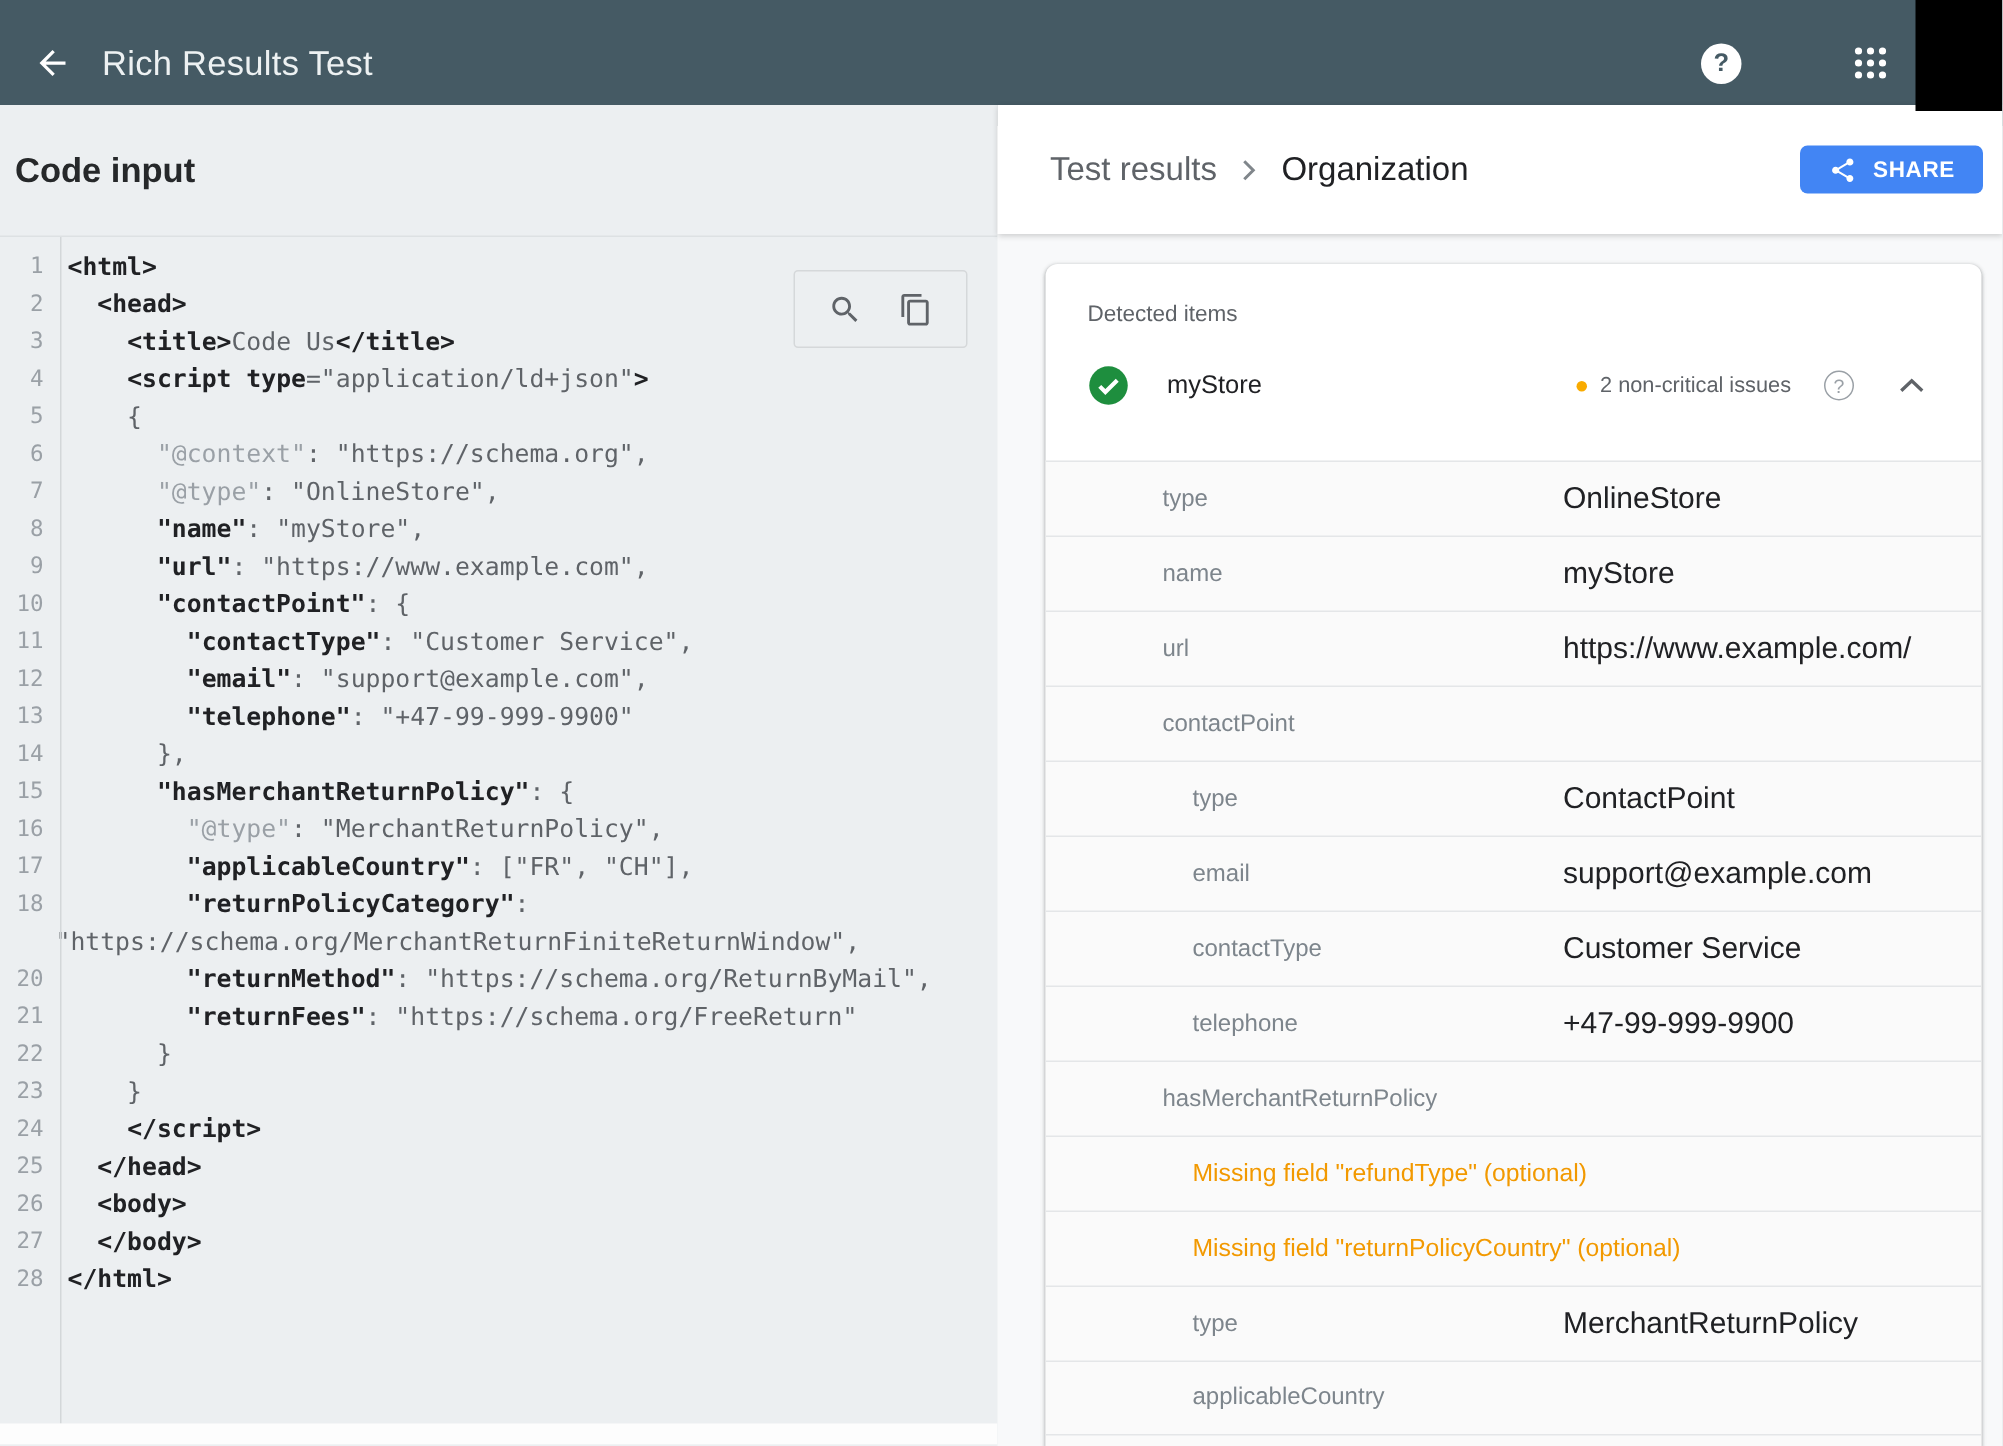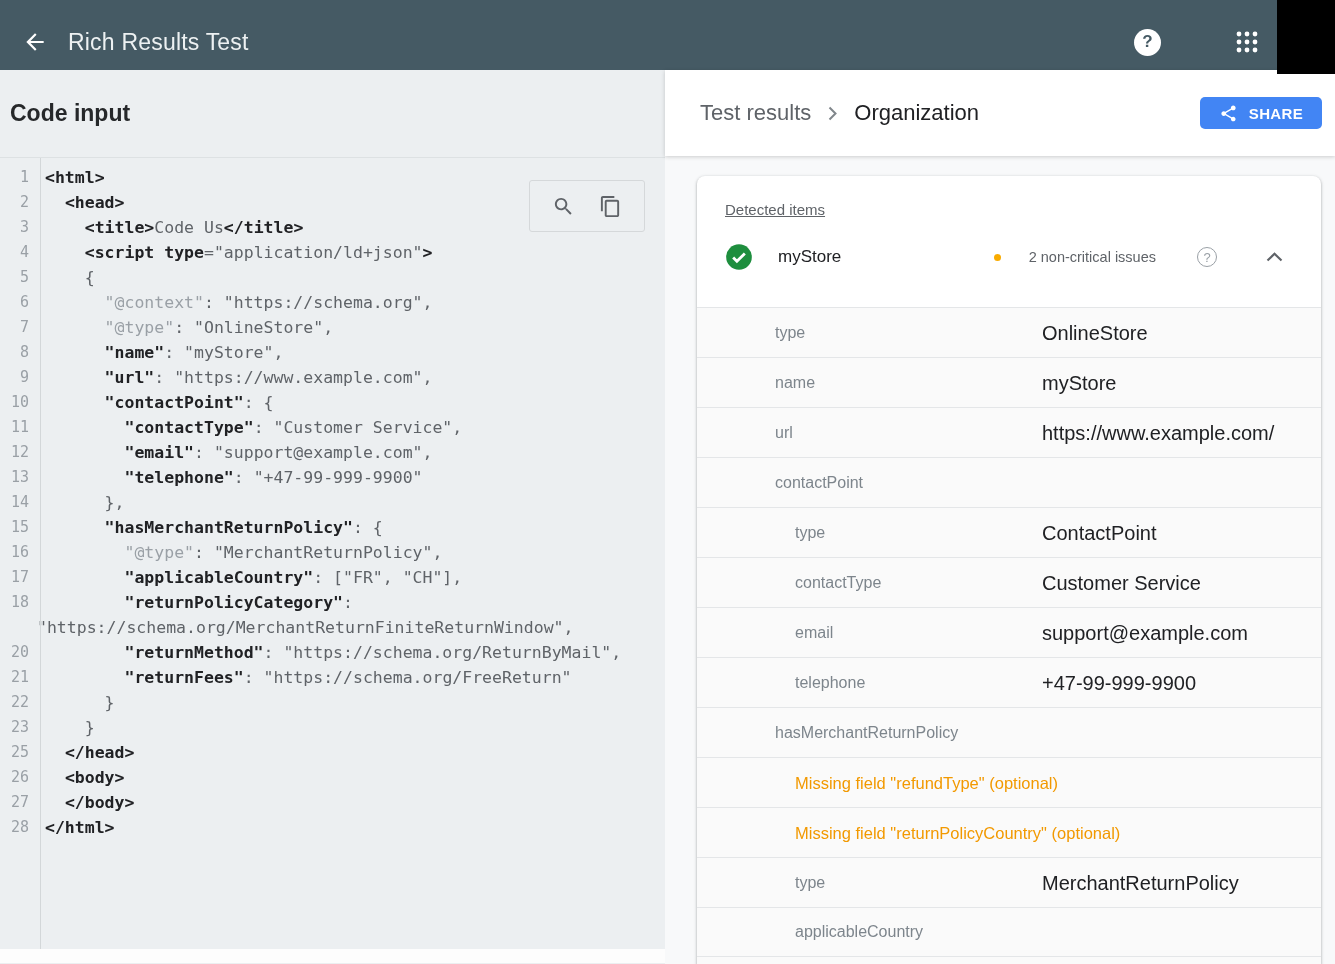--- a/index.html
+++ b/index.html
@@ -64,24 +64,24 @@
     gap:11px; font-size:15px; font-weight:700; letter-spacing:.4px; cursor:pointer;
     font-family:"Liberation Sans", sans-serif;
   }
   .results-body { height:808px; padding:20px 14px 0 32px; }
   .card {
     background:#fff; border-radius:8px 8px 0 0; height:100%; overflow:hidden;
     box-shadow:0 1px 2px rgba(60,64,67,.3), 0 1px 3px 1px rgba(60,64,67,.15);
     display:flex; flex-direction:column;
   }
   .card-header { height:131px; padding:25px 38px 0 28px; }
-  .detected-label { font-size:15px; color:#5f6368;text-decoration:underline; }
+  .detected-label { font-size:15px; color:#5f6368; }
   .entity-row { display:flex; align-items:center; margin-top:25px; }
   .entity-name { font-size:17px; color:#202124; margin-left:25px; }
-  .issues { margin-left:auto; display:flex; align-items:center;gap:19px; }
+  .issues { margin-left:auto; display:flex; align-items:center; }
   .issue-dot { width:7px; height:7px; border-radius:50%; background:#f9ab00; margin-right:9px; }
   .issues-text { font-size:14.5px; color:#5f6368; }
   .help-circle {
     margin-left:22px; width:20px; height:20px; border:1.5px solid #9aa0a6; border-radius:50%;
     color:#9aa0a6; font-size:13px; font-weight:500;
     display:flex; align-items:center; justify-content:center; cursor:pointer;
   }
   .collapse-btn { margin-left:30px; display:flex; cursor:pointer; }
   .prop-table { flex:1; background:#fafafa; }
   .prop-row { position:relative; height:50px; border-top:1px solid #e4e6e8; }
@@ -149,20 +149,21 @@
           <div class="code-line"><span class="ln">14</span><span class="code-text"><span class="seg-g">      },</span></span></div>
           <div class="code-line"><span class="ln">15</span><span class="code-text"><span class="seg-g">      </span><span class="seg-b">"hasMerchantReturnPolicy"</span><span class="seg-g">: {</span></span></div>
           <div class="code-line"><span class="ln">16</span><span class="code-text"><span class="seg-l">        "@type"</span><span class="seg-g">: "MerchantReturnPolicy",</span></span></div>
           <div class="code-line"><span class="ln">17</span><span class="code-text"><span class="seg-g">        </span><span class="seg-b">"applicableCountry"</span><span class="seg-g">: ["FR", "CH"],</span></span></div>
           <div class="code-line"><span class="ln">18</span><span class="code-text"><span class="seg-g">        </span><span class="seg-b">"returnPolicyCategory"</span><span class="seg-g">:</span></span></div>
           <div class="code-line wrap"><span class="ln"></span><span class="code-text"><span class="seg-g">"https://schema.org/MerchantReturnFiniteReturnWindow",</span></span></div>
           <div class="code-line"><span class="ln">20</span><span class="code-text"><span class="seg-g">        </span><span class="seg-b">"returnMethod"</span><span class="seg-g">: "https://schema.org/ReturnByMail",</span></span></div>
           <div class="code-line"><span class="ln">21</span><span class="code-text"><span class="seg-g">        </span><span class="seg-b">"returnFees"</span><span class="seg-g">: "https://schema.org/FreeReturn"</span></span></div>
           <div class="code-line"><span class="ln">22</span><span class="code-text"><span class="seg-g">      }</span></span></div>
           <div class="code-line"><span class="ln">23</span><span class="code-text"><span class="seg-g">    }</span></span></div>
+          <div class="code-line"><span class="ln">24</span><span class="code-text"><span class="seg-g">    </span><span class="seg-b">&lt;/script&gt;</span></span></div>
           <div class="code-line"><span class="ln">25</span><span class="code-text"><span class="seg-g">  </span><span class="seg-b">&lt;/head&gt;</span></span></div>
           <div class="code-line"><span class="ln">26</span><span class="code-text"><span class="seg-g">  </span><span class="seg-b">&lt;body&gt;</span></span></div>
           <div class="code-line"><span class="ln">27</span><span class="code-text"><span class="seg-g">  </span><span class="seg-b">&lt;/body&gt;</span></span></div>
           <div class="code-line"><span class="ln">28</span><span class="code-text"><span class="seg-b">&lt;/html&gt;</span></span></div>
         </div>
       <div class="editor-toolbar">
         <span class="tool-icon">
           <span style="display:flex">
             <svg width="23" height="23" viewBox="0 0 24 24">
                 <path d="M15.5 14h-.79l-.28-.27C15.41 12.59 16 11.11 16 9.5 16 5.91 13.09 3 9.5 3S3 5.91 3 9.5 5.91 16 9.5 16c1.61 0 3.09-.59 4.23-1.57l.27.28v.79l5 4.99L20.49 19l-4.99-5zm-6 0C7.01 14 5 11.99 5 9.5S7.01 5 9.5 5 14 7.01 14 9.5 11.99 14 9.5 14z" fill="#5f6368"></path>
@@ -240,28 +241,28 @@
               <span class="prop-value">https://www.example.com/</span>
             </div>
             <div class="prop-row level-1">
               <span class="prop-label">contactPoint</span>
             </div>
             <div class="prop-row level-2">
               <span class="prop-label">type</span>
               <span class="prop-value">ContactPoint</span>
             </div>
             <div class="prop-row level-2">
+              <span class="prop-label">email</span>
+              <span class="prop-value">support@example.com</span>
+            </div>
+            <div class="prop-row level-2">
               <span class="prop-label">contactType</span>
               <span class="prop-value">Customer Service</span>
             </div>
             <div class="prop-row level-2">
-              <span class="prop-label">email</span>
-              <span class="prop-value">support@example.com</span>
-            </div>
-            <div class="prop-row level-2">
               <span class="prop-label">telephone</span>
               <span class="prop-value">+47-99-999-9900</span>
             </div>
             <div class="prop-row level-1">
               <span class="prop-label">hasMerchantReturnPolicy</span>
             </div>
             <div class="prop-row level-2">
               <span class="warn-text">Missing field "refundType" (optional)</span>
             </div>
             <div class="prop-row level-2">

